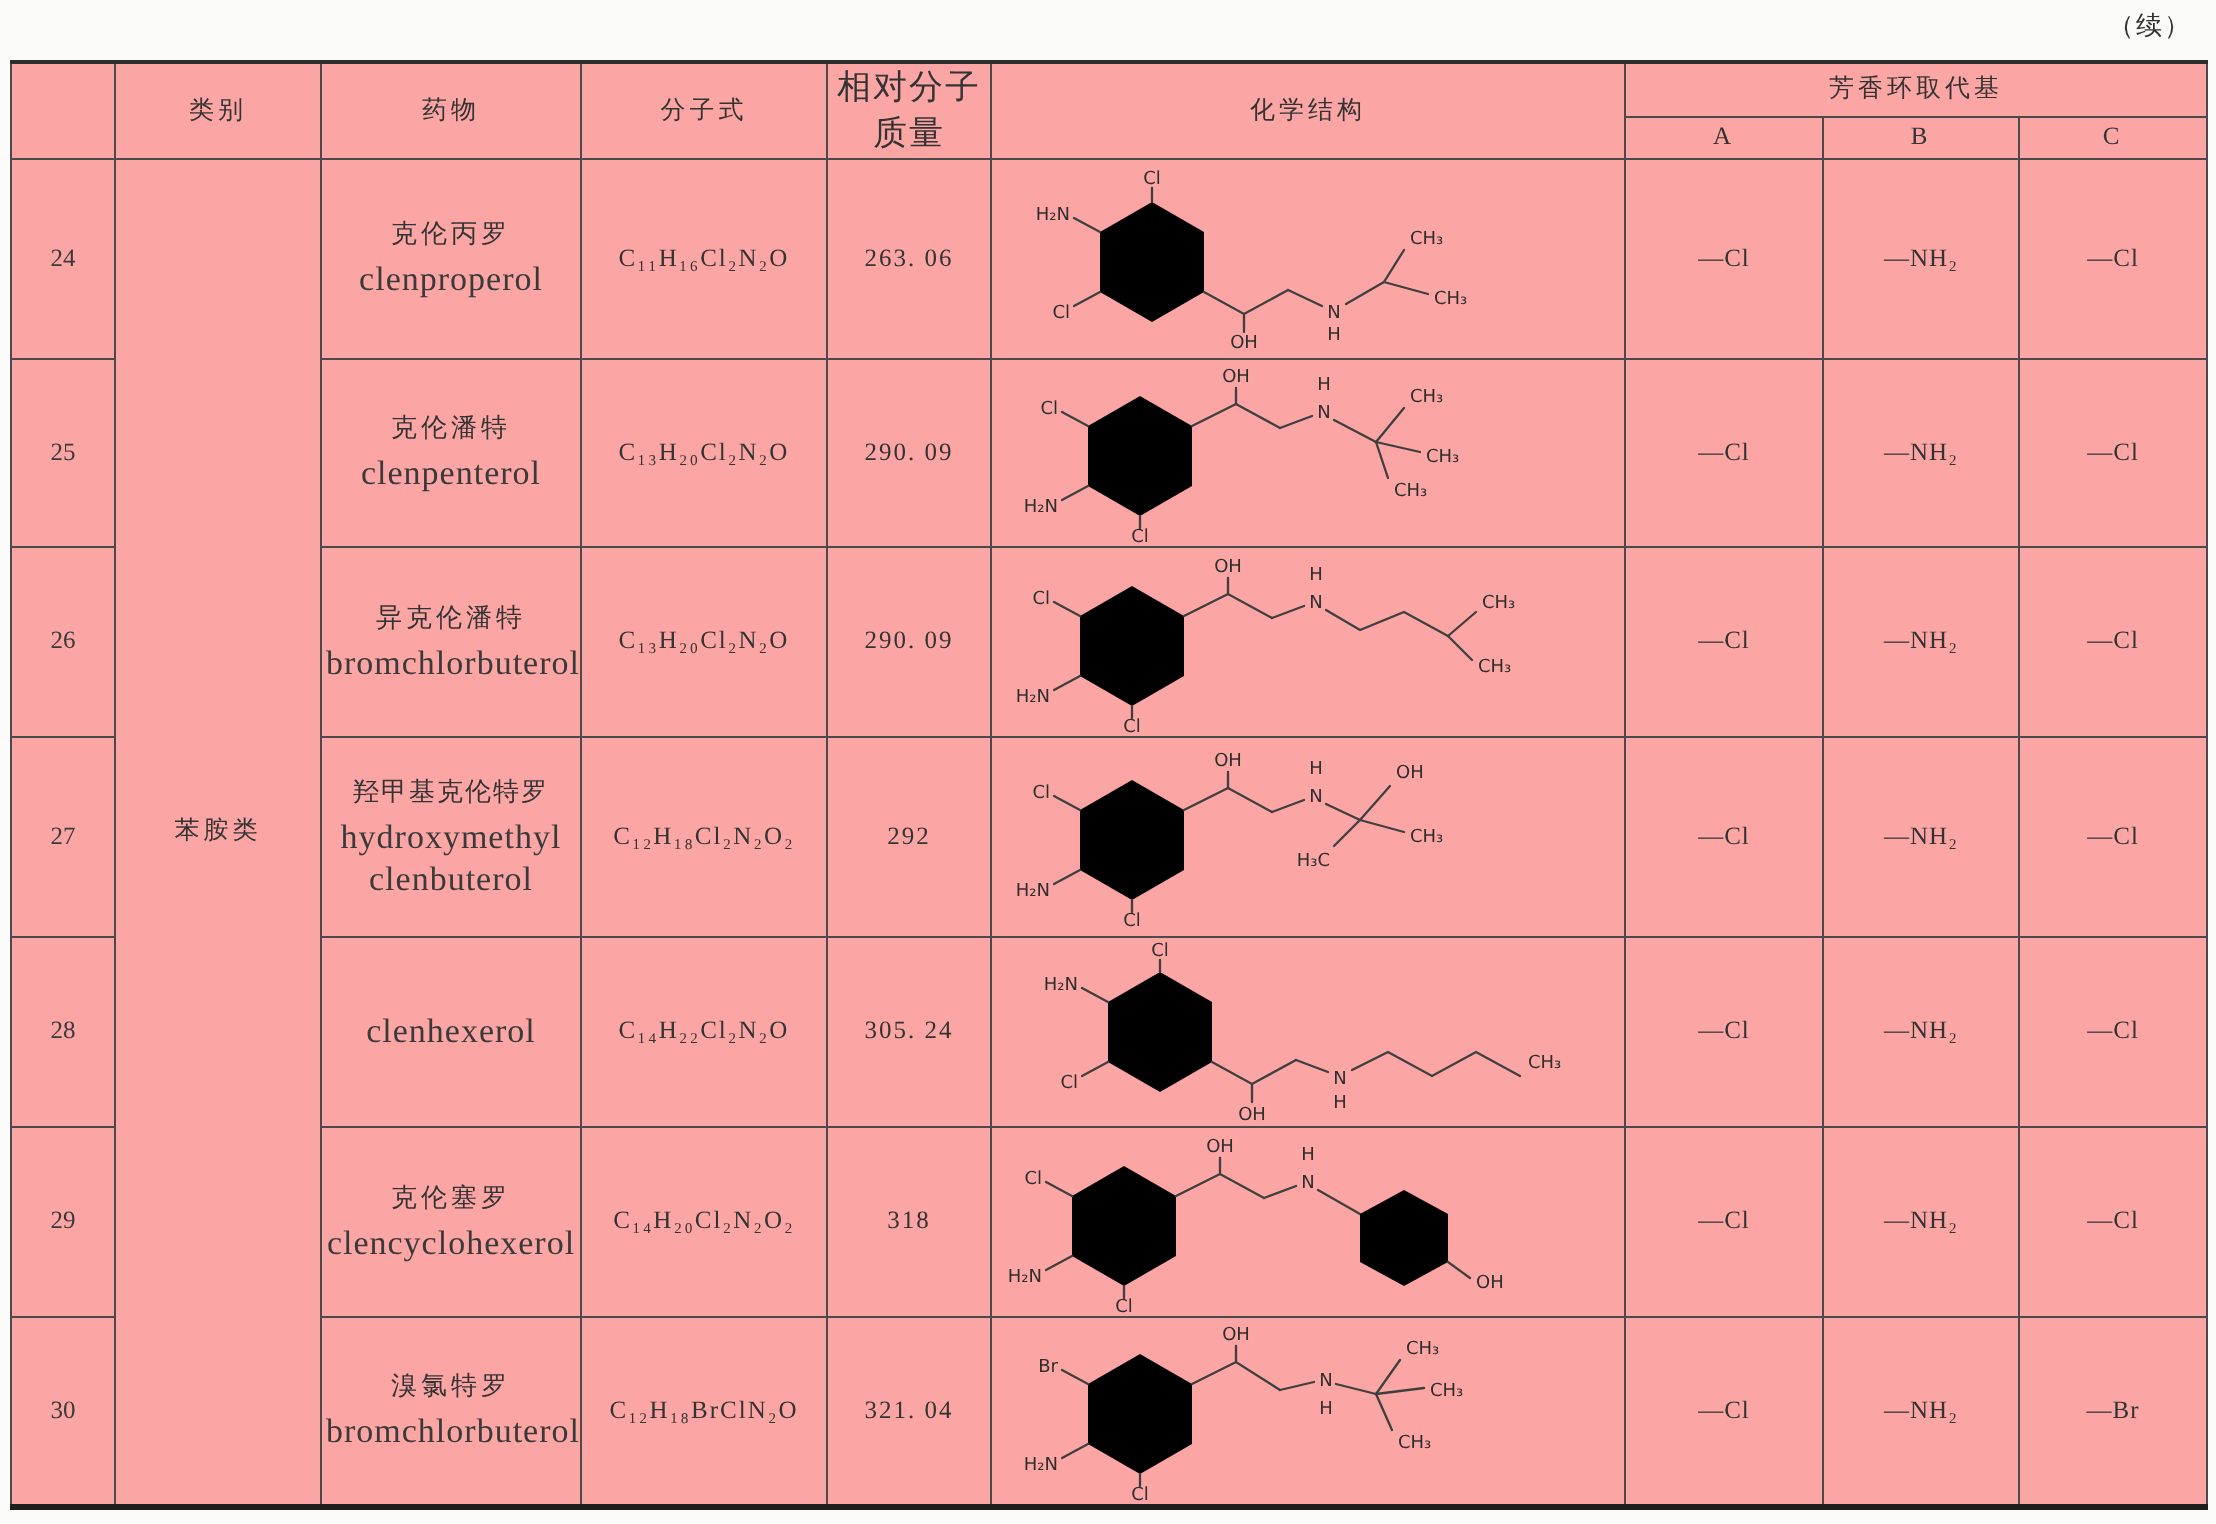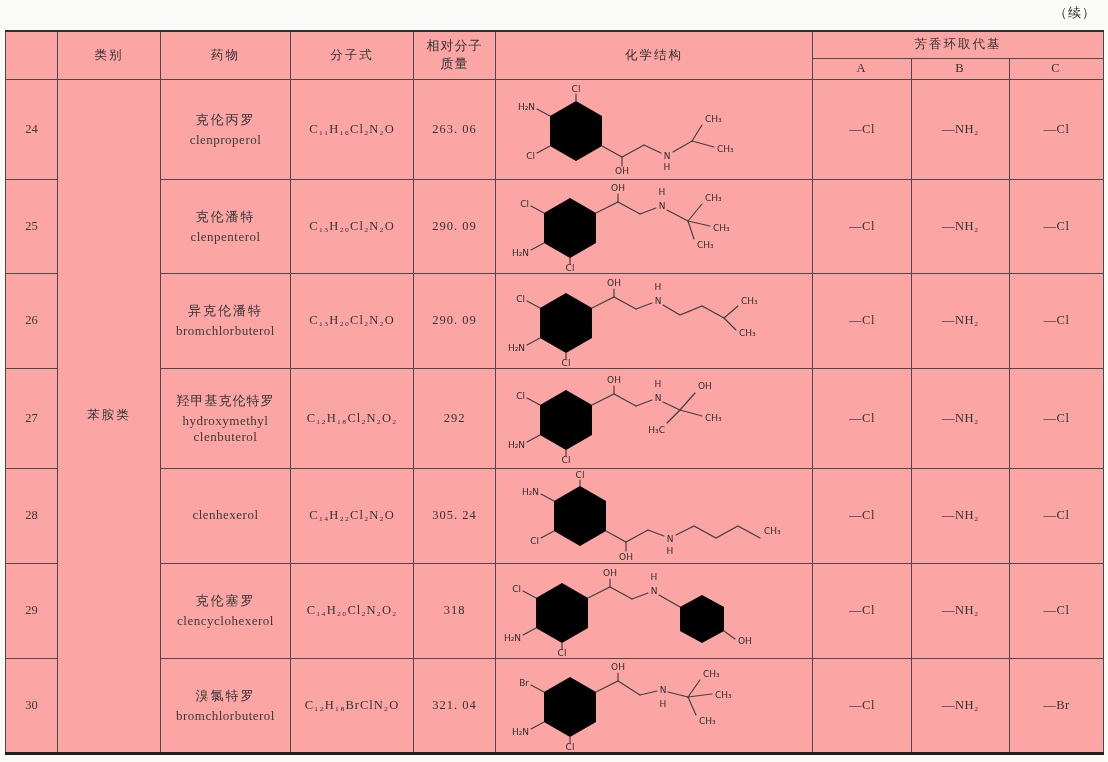--- a/index.html
+++ b/index.html
@@ -29,21 +29,21 @@
     font-size:12.5px;
     padding:0 2px;
     overflow:hidden;
   }
   table.doc{border-top:2.5px solid #2e2e2e;border-bottom:3px solid #1f1f1f;}
   th.h{font-size:13px;letter-spacing:2px;color:#333;}
   .hdr-main{height:27px;}
   .hdr-sub{height:21px;}
   .num{font-size:12.5px;color:#3a3a3a;}
   .drug-cn{font-size:13px;letter-spacing:2px;color:#333;line-height:1.7;font-family:Liberation Mono, monospace;}
-  .drug-en{font-size:13px;letter-spacing:0.5px;color:#3a3a3a;line-height:1.25;}
+  .drug-en{font-size:17px;letter-spacing:0.5px;color:#3a3a3a;line-height:1.25;}
   .formula{font-size:12.5px;letter-spacing:1px;color:#333;}
   .mass{font-size:12.5px;letter-spacing:1px;color:#333;}
   .subst{font-size:12.5px;letter-spacing:0.5px;color:#333;}
   .cat{font-size:13px;letter-spacing:2px;color:#333;}
   svg.struct{display:block;margin:0 auto;}
   svg.struct line, svg.struct polygon, svg.struct polyline{
     stroke:#3f3f3f;stroke-width:1.15;fill:none;stroke-linecap:round;
   }
   svg.struct text{
     font-family:"DejaVu Sans", sans-serif;
@@ -81,21 +81,21 @@
     <col style="width:99px">
       <col style="width:98px">
       <col style="width:94px">
   </colgroup>
   <thead>
     <tr class="hdr-main">
       <th class="h" rowspan="2"></th>
       <th class="h" rowspan="2">类别</th>
       <th class="h" rowspan="2">药物</th>
       <th class="h" rowspan="2">分子式</th>
-      <th class="h" rowspan="2" style="letter-spacing:1px;font-size:13px;">
+      <th class="h" rowspan="2" style="letter-spacing:1px;font-size:17px;">
         <div>相对分子</div>
         <div>质量</div>
       </th>
       <th class="h" rowspan="2">化学结构</th>
       <th class="h" colspan="3">芳香环取代基</th>
     </tr>
     <tr class="hdr-sub">
       <th class="h">A</th>
       <th class="h">B</th>
       <th class="h">C</th>

